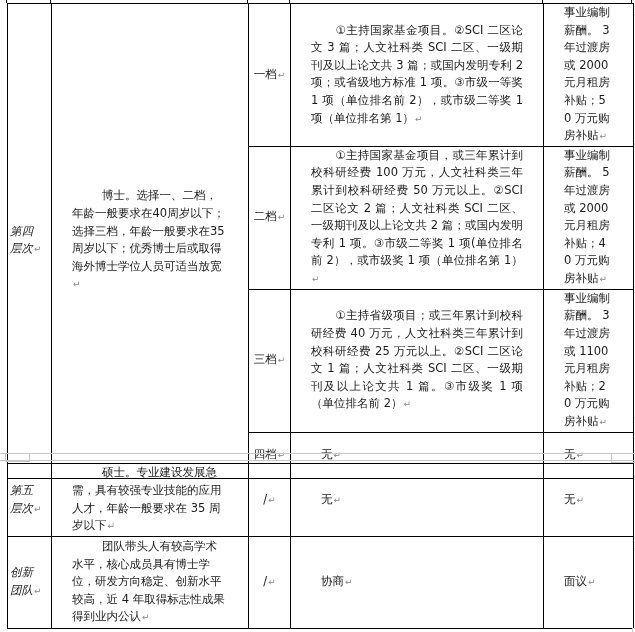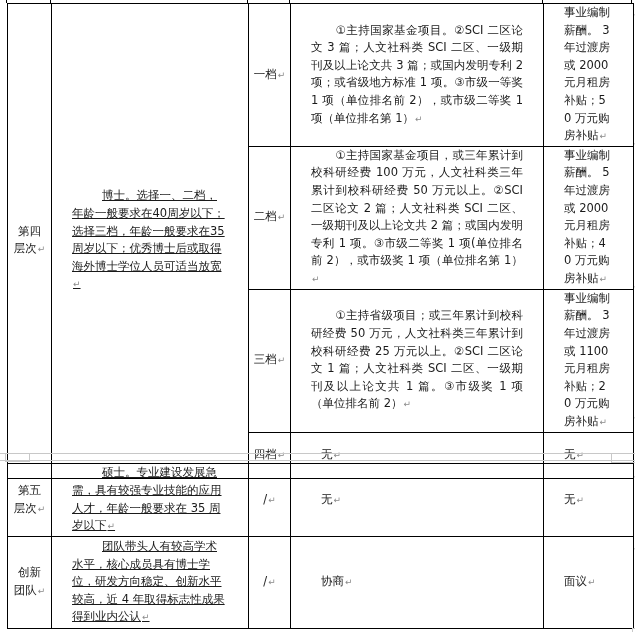--- a/index.html
+++ b/index.html
@@ -32,22 +32,22 @@
   table.doc td {
     border: 1.5px solid #000;
     padding: 0 20px;
     vertical-align: middle;
     word-break: break-all;
     overflow: hidden;
   }
   .t1 { left: 7px; top: 3px; width: 626px; }
   .t2 { left: 7px; top: 463px; width: 626px; }
 
-  .cat { text-align: center; padding: 0 2px !important; }
-  .req { text-align: left; text-decoration: underline; }
+  .cat { text-align: left; padding: 0 2px !important; font-style: italic; }
+  .req { text-align: left; }
   .tier { text-align: center; padding: 0 2px !important; }
   .cond { text-align: justify; }
   .cond .indent { display: inline-block; width: 24px; }
   .benefit { text-align: left; }
   .indent-lead { display: inline-block; width: 30px; }
   .para-mark {
     color: #8a8a8a;
     font-size: 9px;
     margin-left: 1px;
   }
@@ -158,21 +158,21 @@
         </td>
         <td class="benefit">
           <span>事业编制薪酬。 5 年过渡房或 2000 元月租房补贴；40 万元购房补贴</span><span class="para-mark">↵</span>
         </td>
       </tr>
       <tr style="height:131px">
         <td class="tier">
           <span>三档</span><span class="para-mark">↵</span>
         </td>
         <td class="cond">
-          <span class="indent"></span><span>①主持省级项目；或三年累计到校科研经费 50 万元，人文社科类三年累计到校科研经费 25 万元以上。②SCI 二区论文 1 篇；人文社科类 SCI 二区、一级期刊及以上论文共 1 篇。③市级奖 1 项（单位排名前 2）</span><span class="para-mark">↵</span>
+          <span class="indent"></span><span>①主持省级项目；或三年累计到校科研经费 40 万元，人文社科类三年累计到校科研经费 25 万元以上。②SCI 二区论文 1 篇；人文社科类 SCI 二区、一级期刊及以上论文共 1 篇。③市级奖 1 项（单位排名前 2）</span><span class="para-mark">↵</span>
         </td>
         <td class="benefit">
           <span>事业编制薪酬。 3 年过渡房或 1100 元月租房补贴；20 万元购房补贴</span><span class="para-mark">↵</span>
         </td>
       </tr>
       <tr style="height:46px">
         <td class="tier">
           <span>四档</span><span class="para-mark">↵</span>
         </td>
         <td class="cond plain">

